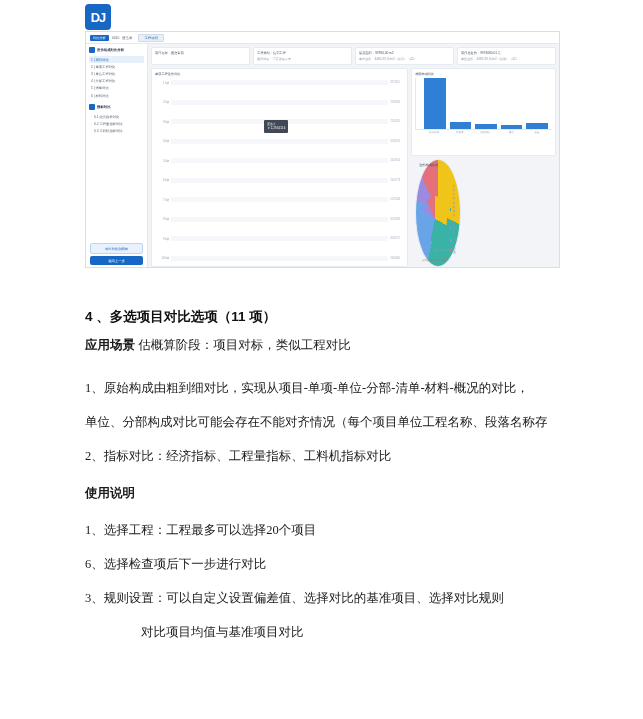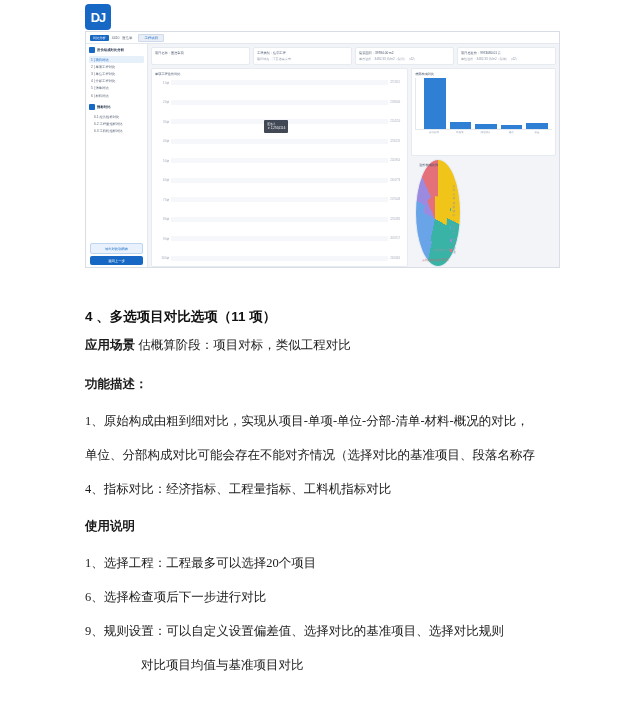--- a/index.html
+++ b/index.html
@@ -334,26 +334,25 @@
   </div>
 
   <div class="content">
     <div class="h-sec">4 、多选项目对比选项（11 项）</div>
 
     <div class="scene">
       <b>应用场景</b>
       <span>估概算阶段：项目对标，类似工程对比</span>
     </div>
 
-    <div class="h-sub">功能描述：</div>
     <div class="p">1、原始构成由粗到细对比，实现从项目-单项-单位-分部-清单-材料-概况的对比，</div>
-    <div class="p">单位、分部构成对比可能会存在不能对齐情况（选择对比的基准项目、段落名称存</div>
-    <div class="p">4、指标对比：经济指标、工程量指标、工料机指标对比</div>
+    <div class="p">单位、分部构成对比可能会存在不能对齐情况（每个项目单位工程名称、段落名称存</div>
+    <div class="p">2、指标对比：经济指标、工程量指标、工料机指标对比</div>
 
     <div class="gap"></div>
     <div class="h-sub">使用说明</div>
     <div class="p">1、选择工程：工程最多可以选择20个项目</div>
     <div class="p">6、选择检查项后下一步进行对比</div>
-    <div class="p">9、规则设置：可以自定义设置偏差值、选择对比的基准项目、选择对比规则</div>
+    <div class="p">3、规则设置：可以自定义设置偏差值、选择对比的基准项目、选择对比规则</div>
     <div class="p indent2">对比项目均值与基准项目对比</div>
   </div>
 
 </div>
 
 </body></html>

